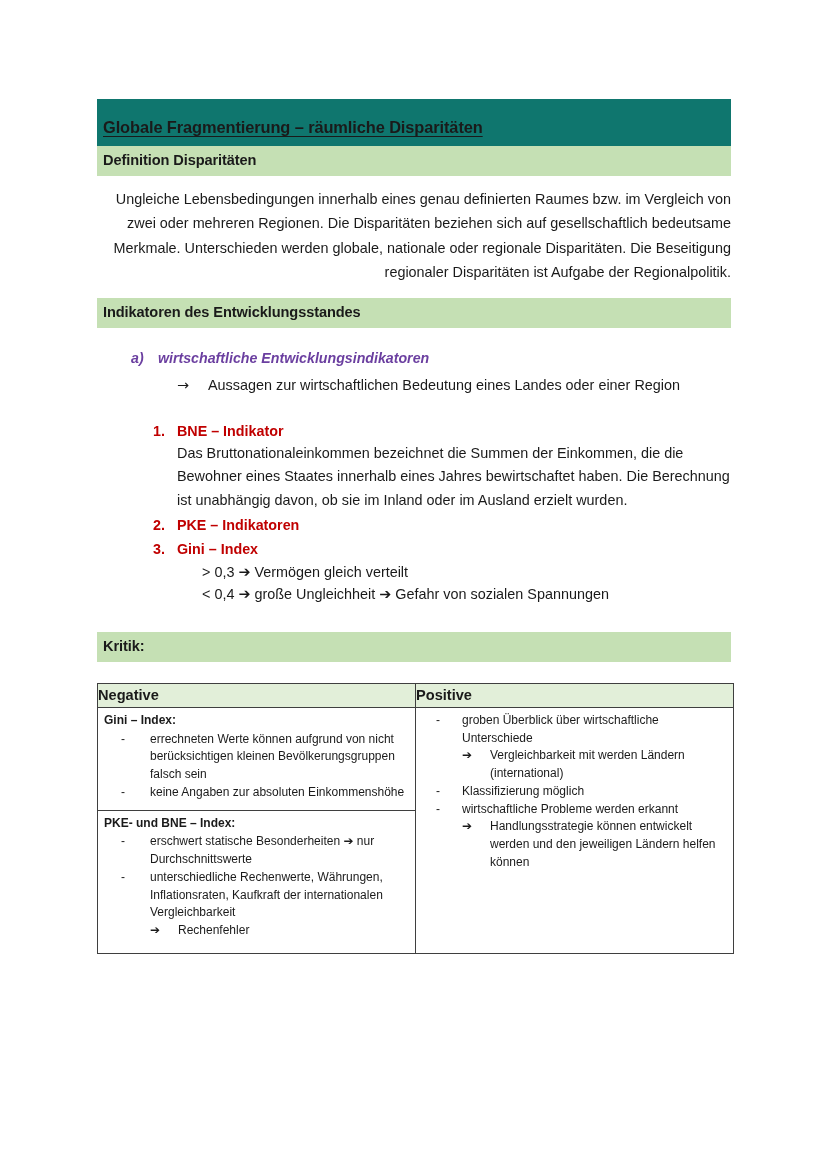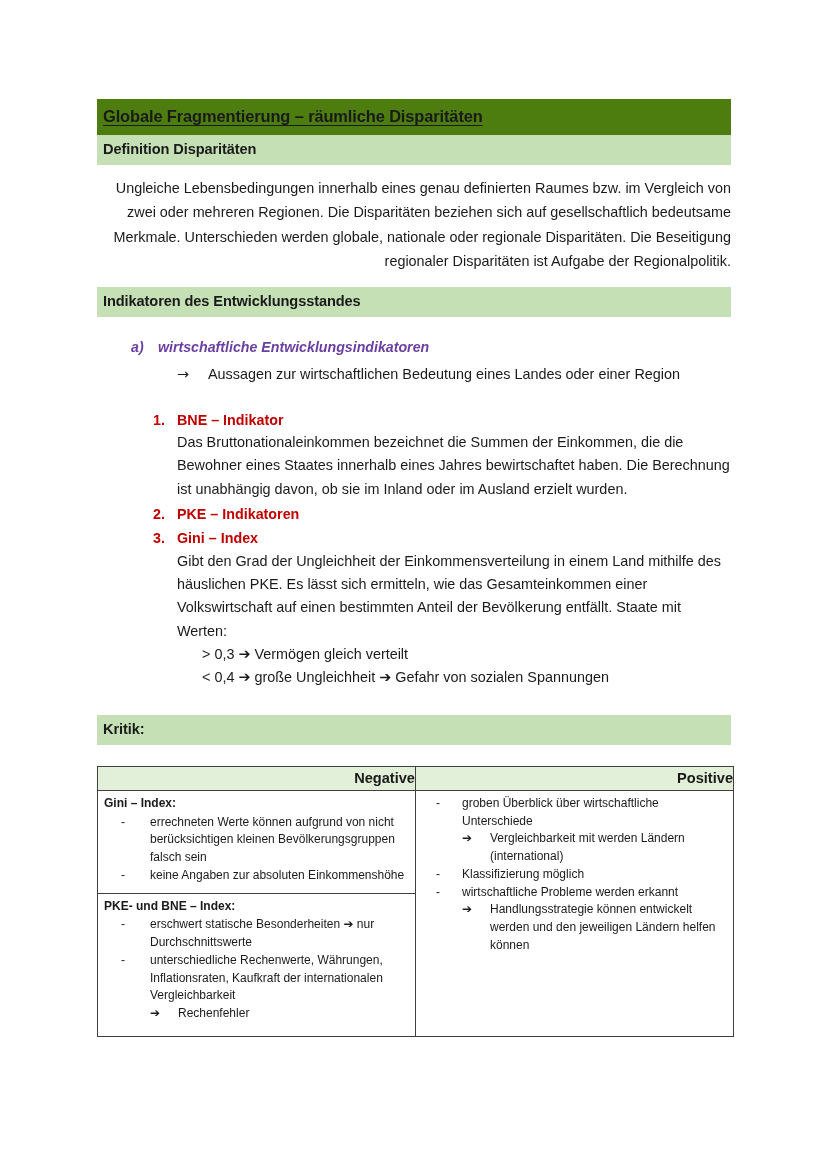--- a/index.html
+++ b/index.html
@@ -30,23 +30,23 @@
   
   .bar {
     box-sizing: border-box;
     padding: 5px 19px 6px 6px;
     font-weight: bold;
     font-size: 14.6px;
     line-height: 1.3;
     letter-spacing: -0.1px;
   }
   .bar-title {
-    background: #4d7c0f;
+    background: #0f766e;
     font-size: 16.4px;
-    padding: 7px 6px 8px 6px;
+    padding: 18px 6px 8px 6px;
   }
   .bar-title .t {
     text-decoration: underline;
     text-underline-offset: 3px;
   }
   .bar-green {
     background: #c5e0b4;
   }
 
   
@@ -117,21 +117,21 @@
     margin-top: 21px;
     table-layout: fixed;
   }
   table.krit th,
   table.krit td {
     border: 1px solid #3f3f3f;
     vertical-align: top;
   }
   table.krit th {
     background: #e2efd9;
-    text-align: right;
+    text-align: left;
     font-weight: bold;
     font-size: 14.6px;
     padding: 3px 0 4px 0;
   }
   table.krit td {
     padding: 4px 6px 8px 6px;
     font-size: 12px;
     line-height: 1.48;
   }
   .cell-head {
@@ -216,21 +216,20 @@
           <span class="n">2.</span>
           <span>PKE – Indikatoren</span>
         </div>
       </div>
 
       <div class="num-item">
         <div class="num-head">
           <span class="n">3.</span>
           <span>Gini – Index</span>
         </div>
-        <div class="num-body">Gibt den Grad der Ungleichheit der Einkommensverteilung in einem Land mithilfe des häuslichen PKE. Es lässt sich ermitteln, wie das Gesamteinkommen einer Volkswirtschaft auf einen bestimmten Anteil der Bevölkerung entfällt. Staate mit Werten:</div>
         <div class="val-line">
           <span>&gt; 0,3</span>
           <span class="ab">➔</span>
           <span>Vermögen gleich verteilt</span>
         </div>
         <div class="val-line">
           <span>&lt; 0,4</span>
           <span class="ab">➔</span>
           <span class="ab-text">große Ungleichheit ➔ Gefahr von sozialen Spannungen</span>
         </div>

